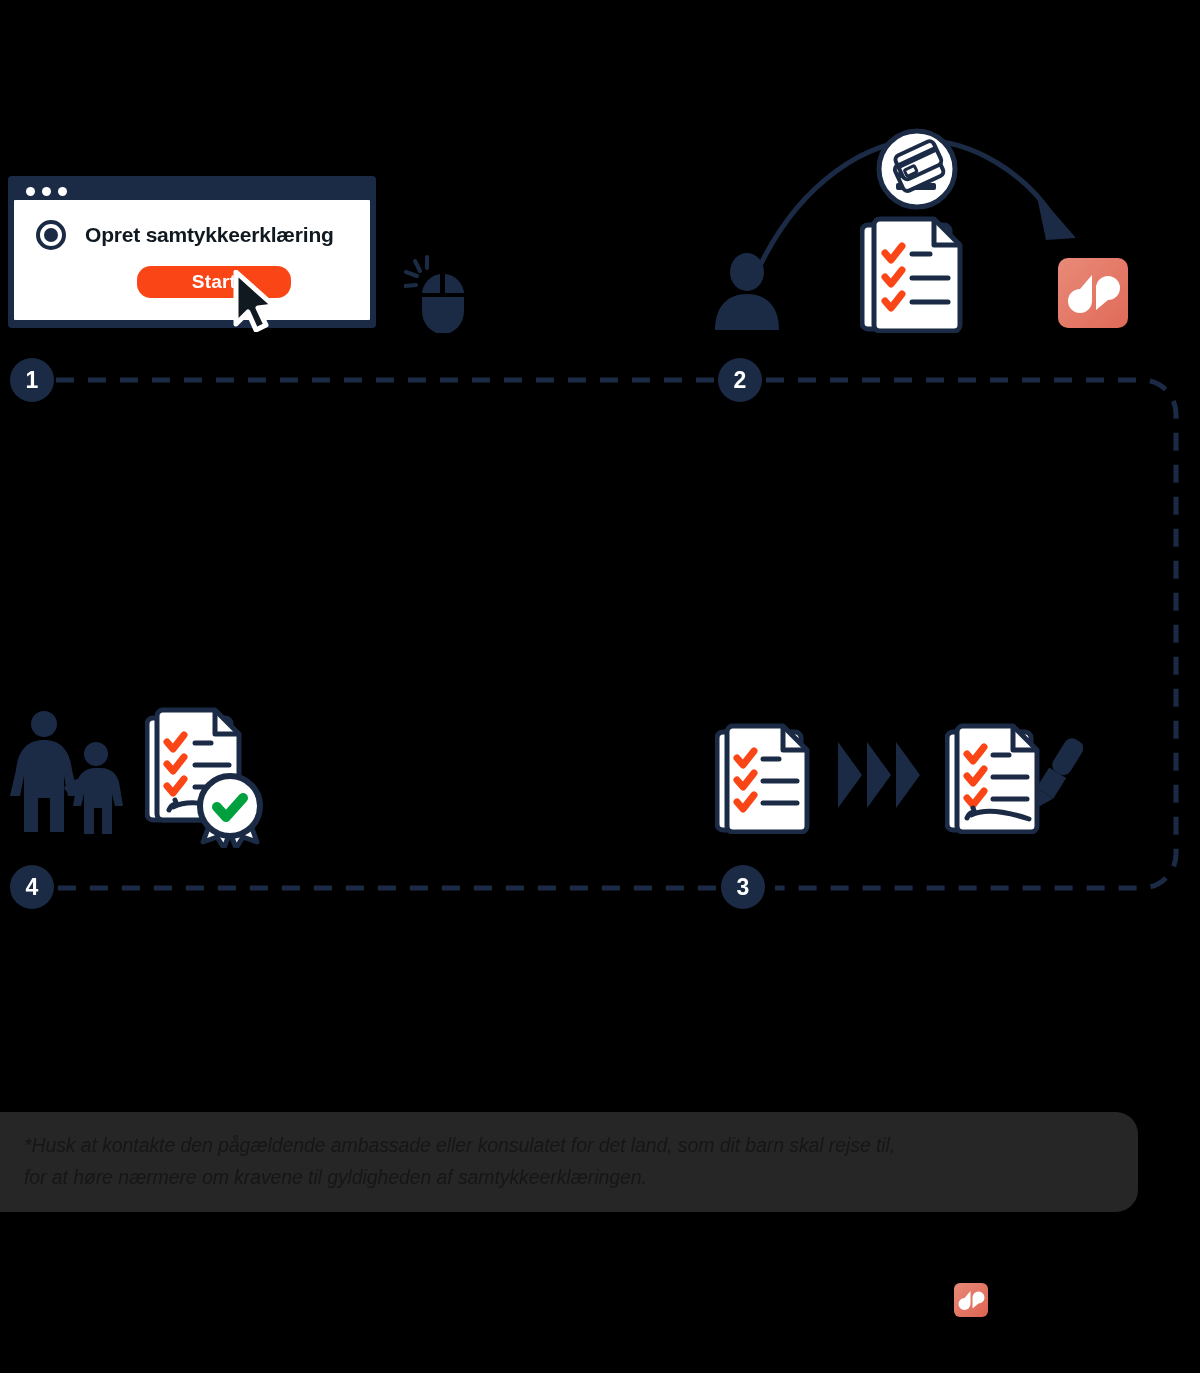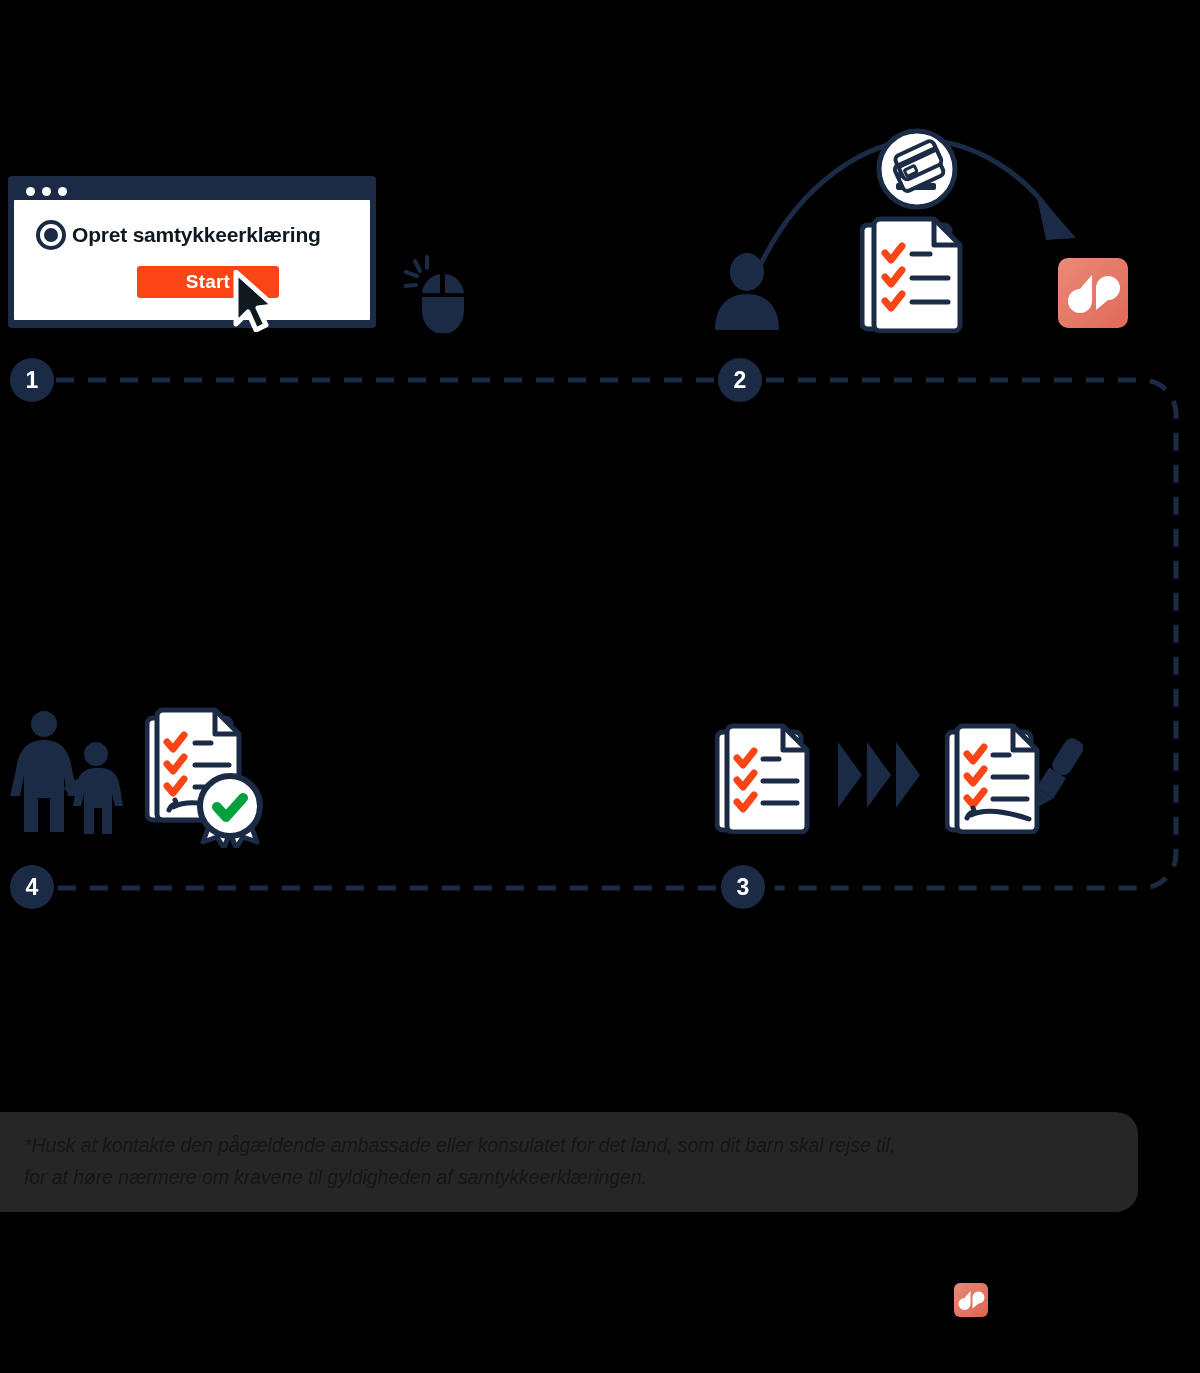--- a/index.html
+++ b/index.html
@@ -17,34 +17,34 @@
     left:8px;top:176px;width:368px;height:152px;
     background:#1b2b45;border-radius:4px;
     box-sizing:border-box;padding:6px;
   }
   .browser-bar{height:18px;display:flex;align-items:center;gap:7px;padding-left:12px;}
   .dot{width:9px;height:9px;border-radius:50%;background:#ffffff;display:block;}
   .browser-body{
     background:#ffffff;height:120px;border-radius:1px;
     position:relative;
   }
-  .radio-row{position:absolute;left:22px;top:20px;display:flex;align-items:center;gap:6px;}
+  .radio-row{position:absolute;left:22px;top:20px;display:flex;align-items:center;gap:19px;}
   .radio-outer{
     width:30px;height:30px;border-radius:50%;
     border:4px solid #1b2b45;box-sizing:border-box;
     display:flex;align-items:center;justify-content:center;
   }
   .radio-inner{width:14px;height:14px;border-radius:50%;background:#1b2b45;}
   .radio-label{
     font-size:21px;font-weight:bold;color:#101820;letter-spacing:-0.2px;
     white-space:nowrap;
   }
   .start-btn{
-    position:absolute;left:123px;top:66px;width:142px;height:32px;
-    background:#fa4616;border-radius:3px;color:#fff;
+    position:absolute;left:123px;top:66px;width:154px;height:32px;
+    background:#fa4616;border-radius:14px;color:#fff;
     display:flex;align-items:center;justify-content:center;
     font-size:19px;font-weight:bold;letter-spacing:0.2px;
     border:none;cursor:pointer;padding:8px;
     font-family:"Liberation Sans",sans-serif;
   }
   .cursor{position:absolute;left:232px;top:270px;width:46px;height:62px;}
 
   
   .mouse-icon{left:404px;top:255px;width:72px;height:78px;}
 

